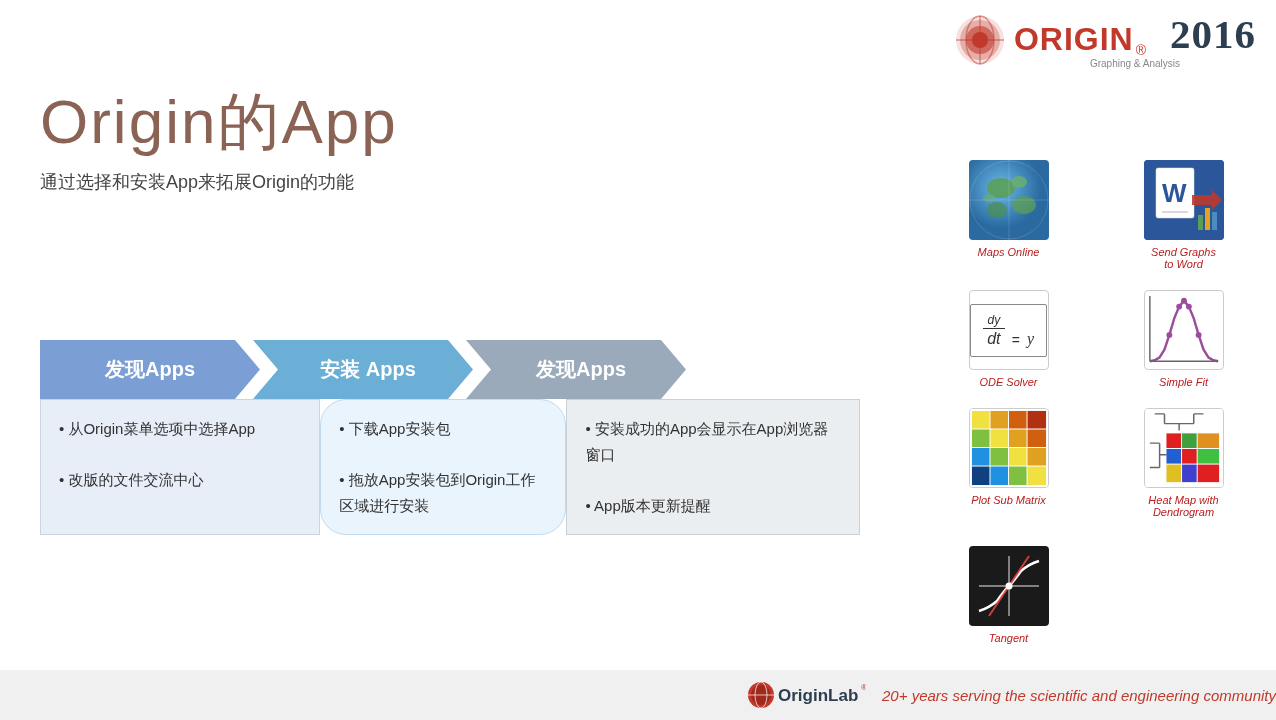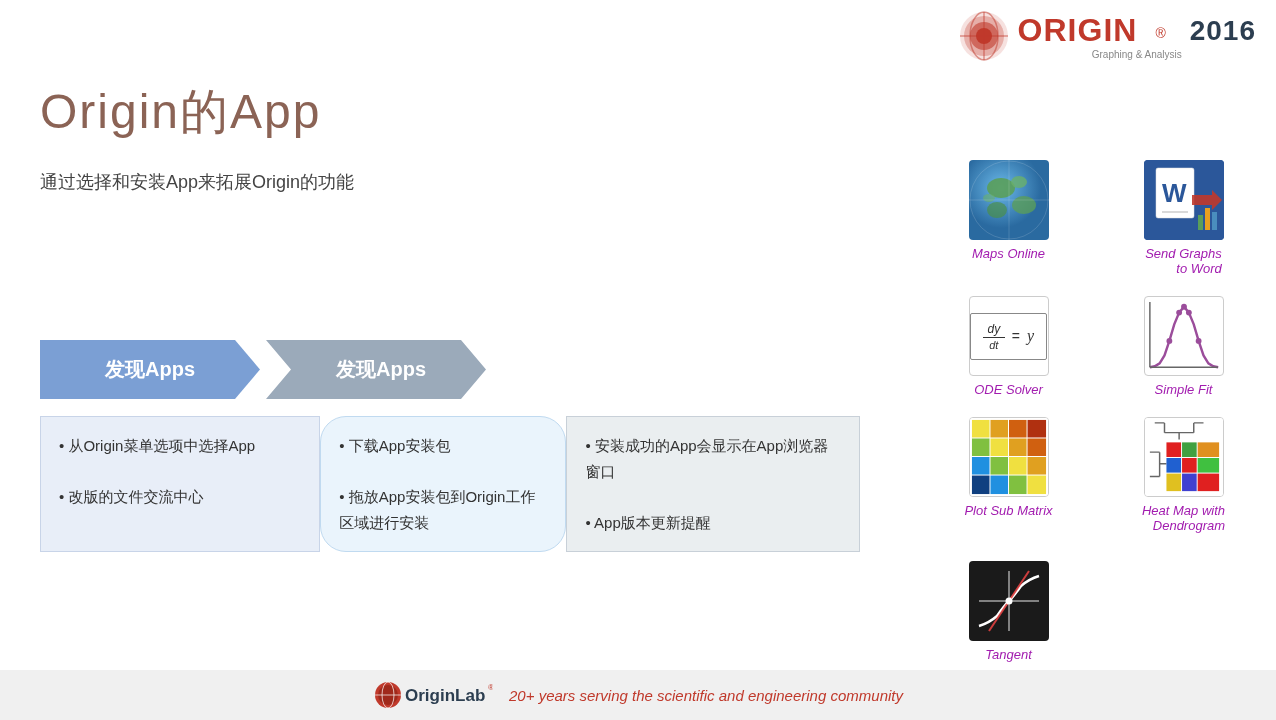--- a/index.html
+++ b/index.html
@@ -30,21 +30,21 @@
     .logo-text {
       display: flex;
       flex-direction: column;
     }
 
     
     .main-title {
       position: absolute;
       top: 80px;
       left: 40px;
-      font-size: 48px;
+      font-size: 62px;
       font-weight: 300;
       color: #8B6355;
       letter-spacing: 2px;
     }
 
     
     .subtitle {
       position: absolute;
       top: 170px;
       left: 40px;
@@ -59,22 +59,22 @@
       top: 340px;
       left: 40px;
       width: 820px;
       display: flex;
       flex-direction: column;
     }
 
     .arrows-row {
       display: flex;
       align-items: center;
-      gap: 16px;
-      margin-bottom: 17px;
+      gap: 3px;
+      margin-bottom: 0;
     }
 
     .arrow-step {
       position: relative;
       display: flex;
       align-items: center;
       justify-content: center;
       padding: 16px 20px 16px 30px;
       min-width: 180px;
       color: white;
@@ -137,24 +137,24 @@
     }
 
     .app-item {
       display: flex;
       flex-direction: column;
       align-items: center;
       gap: 6px;
     }
 
     .app-label {
-      font-size: 13px;
+      font-size: 11px;
       font-style: italic;
-      color: #a21caf;
-      text-align: right;
+      color: #b91c1c;
+      text-align: center;
     }
 
     
     .word-icon {
       width: 80px;
       height: 80px;
       border-radius: 4px;
       background: #2b579a;
       display: flex;
       align-items: center;
@@ -179,21 +179,21 @@
     
     .bottom-bar {
       position: absolute;
       bottom: 0;
       left: 0;
       right: 0;
       height: 50px;
       background: #f0f0f0;
       display: flex;
       align-items: center;
-      justify-content: center;
+      justify-content: flex-end;
       gap: 16px;
     }
 
     .origin-lab-logo {
       display: flex;
       align-items: center;
       gap: 4px;
     }
 
     .footer-text {
@@ -215,38 +215,41 @@
   <svg class="logo-icon" viewBox="0 0 52 52">
     <circle cx="26" cy="26" r="24" fill="#c0392b" opacity="0.15"></circle>
     <circle cx="26" cy="26" r="20" fill="#c0392b" opacity="0.3"></circle>
     <circle cx="26" cy="26" r="14" fill="#c0392b" opacity="0.6"></circle>
     <circle cx="26" cy="26" r="8" fill="#c0392b"></circle>
     <line x1="26" y1="2" x2="26" y2="50" stroke="#c0392b" stroke-width="1.5" opacity="0.5"></line>
     <line x1="2" y1="26" x2="50" y2="26" stroke="#c0392b" stroke-width="1.5" opacity="0.5"></line>
     <ellipse cx="26" cy="26" rx="14" ry="24" fill="none" stroke="#c0392b" stroke-width="1.5" opacity="0.5"></ellipse>
   </svg>
   <div class="logo-text">
-    <div style="display:flex; align-items:center; gap:18px;">
+    <div style="display:flex; align-items:flex-end; gap:2px;">
       <span style="font-size:32px; font-weight:900; color:#c0392b; letter-spacing:1px; font-family:Arial Black, sans-serif;">ORIGIN</span>
       <span style="font-size:14px; color:#c0392b; margin-top:4px;">®</span>
-      <span style="font-size:28px; font-weight:900; color:#2c3e50; letter-spacing:1px; font-family:Liberation Sans, sans-serif; margin-left:6px;">2016</span>
+      <span style="font-size:41px; font-weight:900; color:#2c3e50; letter-spacing:1px; font-family:Liberation Serif, serif; margin-left:22px;">2016</span>
     </div>
     <div style="font-size:10px; color:#888; text-align:center;">Graphing &amp; Analysis</div>
   </div>
 </div>
 
 <div class="main-title">Origin的App</div>
 
 <div class="subtitle">通过选择和安装App来拓展Origin的功能</div>
 
 <div class="flow-section">
 
   <div class="arrows-row">
     <div class="arrow-step step-discover">
       <span>发现Apps</span>
+    </div>
+    <div class="arrow-step step-install" style="margin-left:-10px;">
+      <span>安装 Apps</span>
     </div>
     <div class="arrow-step step-use" style="margin-left:-10px;">
       <span>发现Apps</span>
     </div>
   </div>
 
   <div class="content-row">
     <div class="content-box content-box-discover">
       <p>• 从Origin菜单选项中选择App</p>
       <br>
@@ -309,25 +312,25 @@
         <rect x="61" y="48" width="5" height="22" fill="#e8a020"></rect>
         <rect x="68" y="52" width="5" height="18" fill="#4a8ebe"></rect>
       </svg>
     </div>
     <span class="app-label">Send Graphs<br>to Word</span>
   </div>
 
   <div class="app-item">
     <div class="ode-icon" style="flex-direction:column;">
       <div style="border:1.5px solid #888; padding:8px 12px; background:white; border-radius:2px;">
-        <div style="display:flex; align-items:center; font-size:14px; color:#333; gap:4px;">
+        <div style="display:flex; align-items:flex-end; font-size:14px; color:#333; gap:4px;">
           <div style="display:flex; flex-direction:column; align-items:center;">
             <span style="font-size:12px; font-style:italic;">dy</span>
             <div style="border-top:1.5px solid #333; width:22px; margin:1px 0;"></div>
-            <span style="font-size:11px; font-style:italic;">dt</span>
+            <span style="font-size:16px; font-style:italic;">dt</span>
           </div>
           <span style="font-size:14px; margin:0 3px;">=</span>
           <span style="font-size:16px; font-style:italic; font-family:serif;">y</span>
         </div>
       </div>
     </div>
     <span class="app-label">ODE Solver</span>
   </div>
 
   <div class="app-item">

